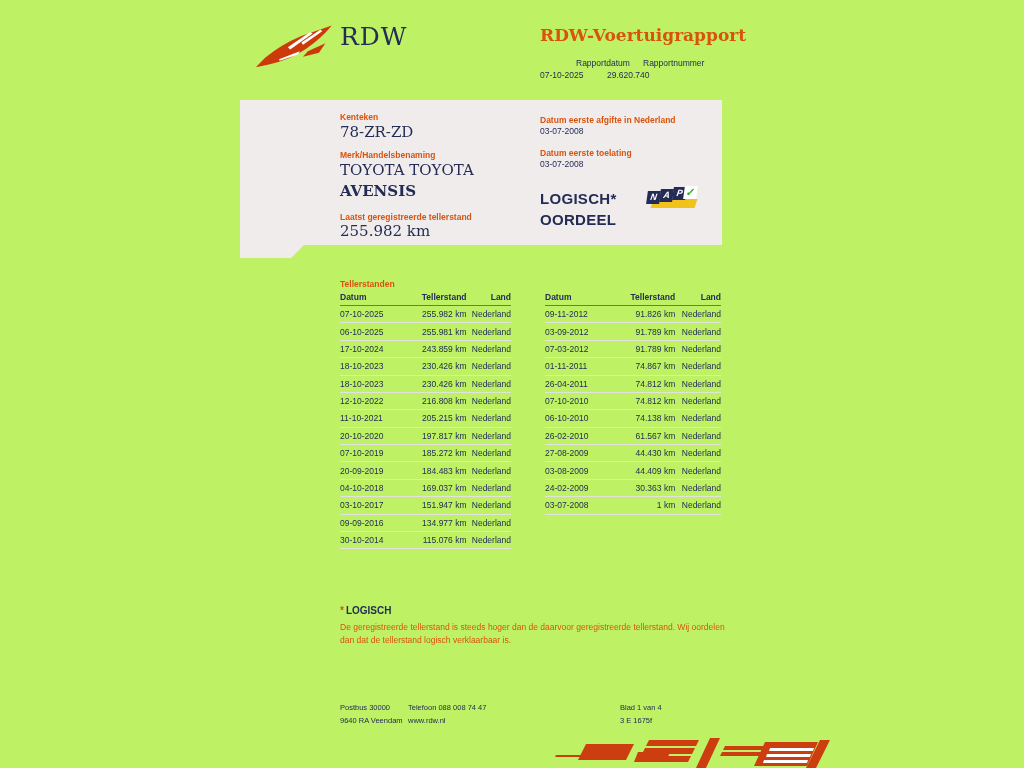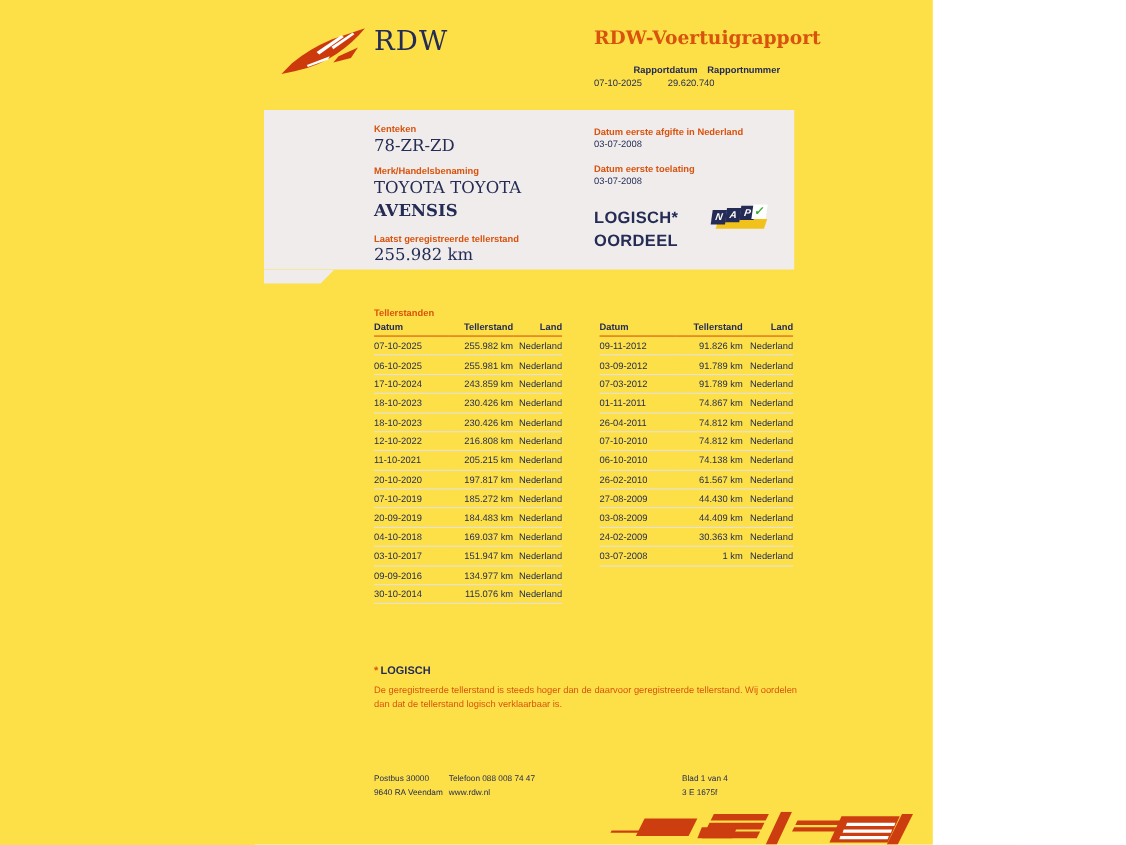--- a/index.html
+++ b/index.html
@@ -6,33 +6,33 @@
     --accent:#d9530e;
     --navy:#242c56;
     --panel:#efeceb;
     --logo:#cc3a0c;
     --rowline:#e4e1df;
     --nap_yellow:#f2c21c;
     --nap_green:#3aaa35;
   }
   *{margin:0;padding:0;box-sizing:border-box;}
   html,body{background:#fff;}
-  .page{position:relative;width:848px;height:768px;background:#fde047;overflow:hidden;
+  .page{position:relative;width:1024px;height:768px;background:#bef264;overflow:hidden;
         font-family:"Liberation Sans",sans-serif;color:var(--navy);}
 
   
   .logo-svg{position:absolute;left:253px;top:24px;width:84px;height:48px;}
   .logo-text{position:absolute;left:340px;top:22px;font-family:"DejaVu Serif",serif;
              font-size:25px;letter-spacing:1px;color:var(--navy);}
   .doc-title{position:absolute;left:540px;top:25px;font-family:"DejaVu Serif",serif;
              font-weight:bold;font-size:17px;color:var(--accent);}
   .meta{position:absolute;top:57px;font-size:8.5px;line-height:12px;}
   .meta.m1{left:540px;}
   .meta.m2{left:607px;}
-  .meta .lbl{font-weight:bold;padding-left:36px;}
+  .meta .lbl{font-weight:normal;padding-left:36px;}
 
   
   .panel{position:absolute;left:240px;top:100px;width:482px;height:145px;background:var(--panel);}
   .panel-tab{position:absolute;left:240px;top:245px;width:64px;height:13px;background:var(--panel);
              clip-path:polygon(0 0,100% 0,80% 100%,0 100%);}
   .olabel{font-size:8.5px;font-weight:bold;color:var(--accent);line-height:10px;}
   .sval{font-family:"DejaVu Serif",serif;font-size:15px;color:var(--navy);line-height:19px;}
   .sm{font-size:8.5px;color:var(--navy);line-height:11px;}
   .pos{position:absolute;}
 

